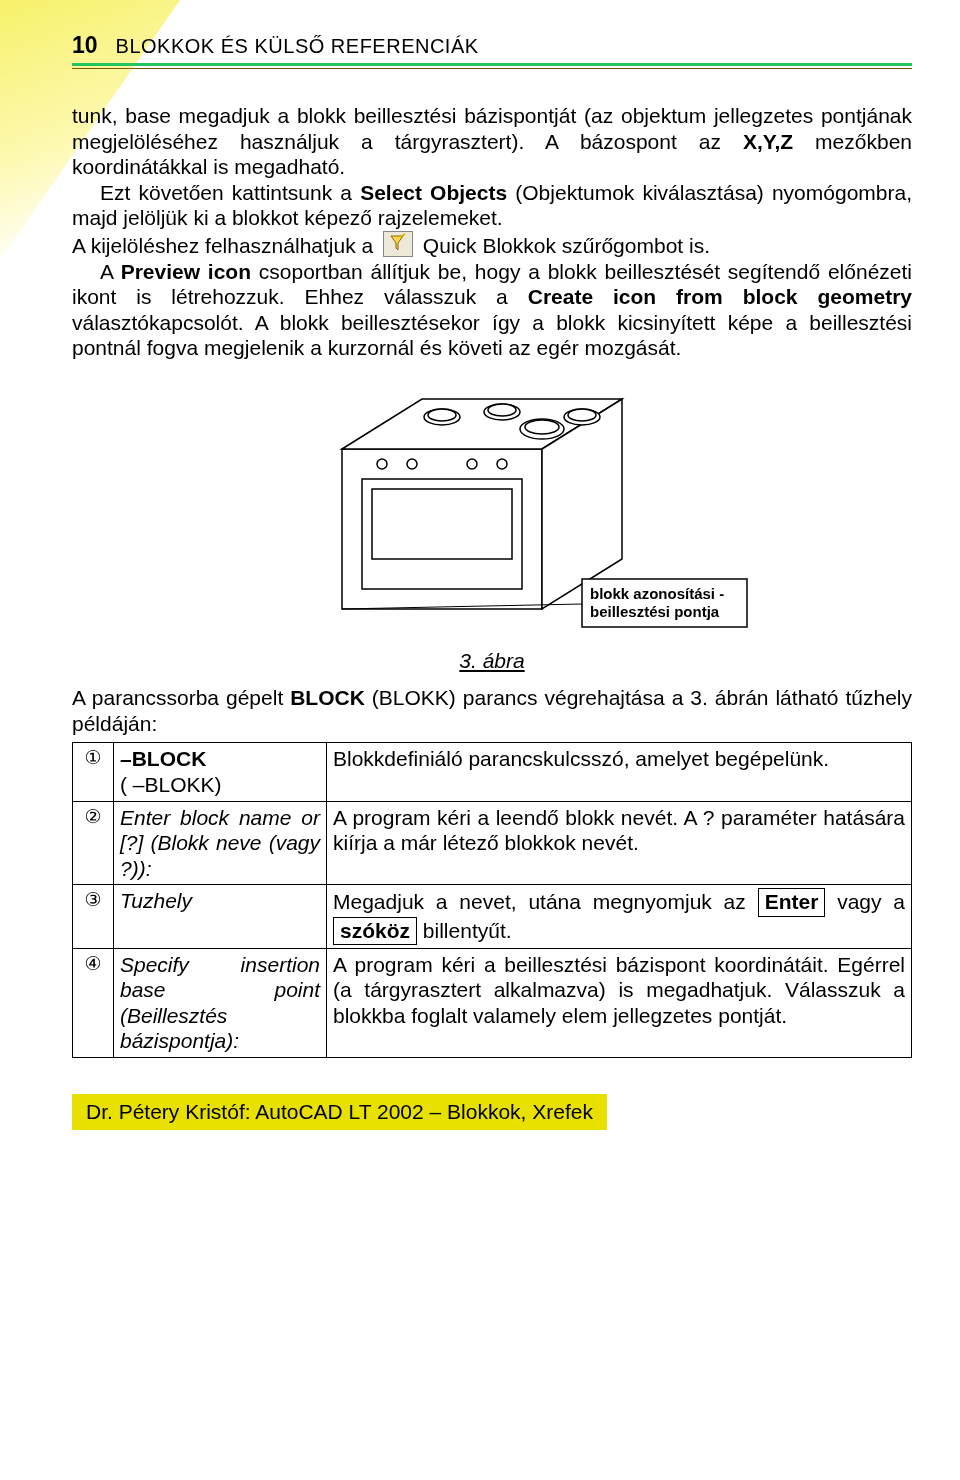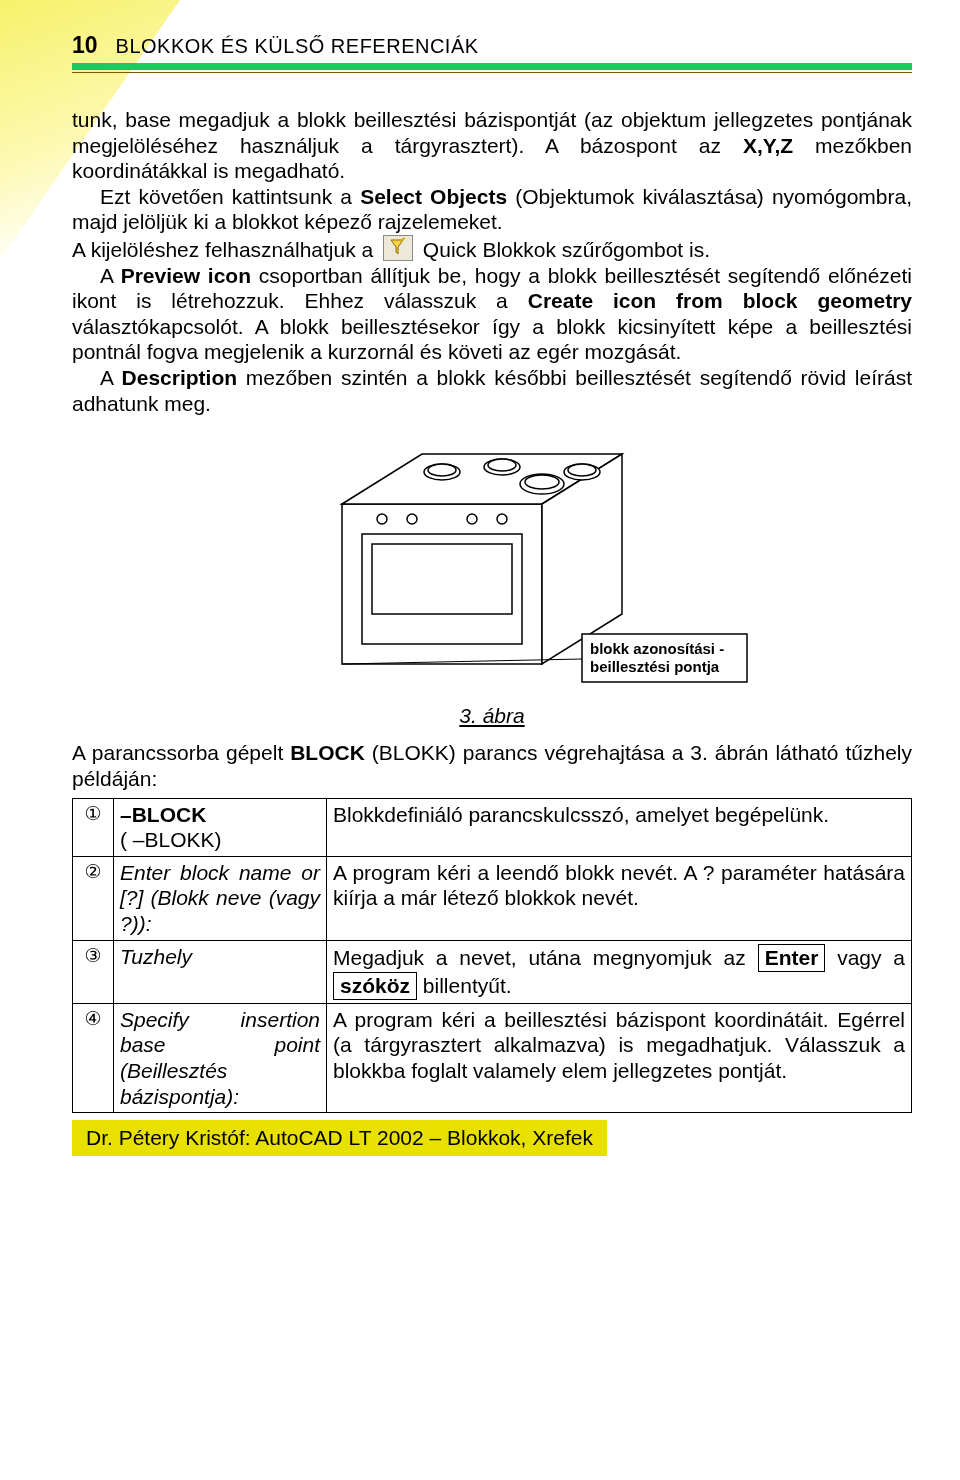--- a/index.html
+++ b/index.html
@@ -24,21 +24,21 @@
     height: 260px;
     background: linear-gradient(160deg, #f7f16a 0%, #fdf9b0 50%, #ffffff 85%);
     clip-path: polygon(0 0, 100% 0, 0 100%);
     z-index: 0;
   }
   .content { position: relative; z-index: 1; }
   .header-line {
     display: flex;
     align-items: baseline;
     gap: 18px;
-    border-bottom: 7px solid #22c55e;
+    border-bottom: 3px solid #22c55e;
     padding-bottom: 4px;
     margin-bottom: 2px;
   }
   .header-underline2 {
     border-bottom: 1px solid #7a5a00;
     height: 0;
     margin-bottom: 34px;
   }
   .pg { font-weight: bold; font-size: 23px; }
   .sect { font-size: 20px; letter-spacing: 0.5px; }
@@ -90,21 +90,21 @@
   .nob { font-style: normal; font-weight: bold; margin-top: 42px; }
   .kbd {
     display: inline-block;
     border: 1px solid #000;
     padding: 1px 6px;
     font-weight: bold;
     font-style: normal;
     line-height: 1.15;
   }
   .footer {
-    margin-top: 7px;
+    margin-top: 36px;
     background: #e8e100;
     color: #000;
     font-size: 21px;
     padding: 6px 14px;
     display: inline-block;
   }
 </style>
 </head>
 <body>
 
@@ -131,23 +131,20 @@
             <rect x="2" y="2" width="20" height="16" fill="none" stroke="none"></rect>
             <polygon points="6,3 18,3 13,10 13,17 11,15 11,10" fill="#ffd24a" stroke="#8a6a00" stroke-width="1"></polygon>
             <line x1="15" y1="4" x2="20" y2="1" stroke="#d6b400" stroke-width="2"></line>
           </svg></span><span> Quick Blokkok szűrőgombot is.</span>
     </p>
 
     <p class="indent">
       <span>A </span><span class="b">Preview icon</span><span> csoportban állítjuk be, hogy a blokk beillesztését segítendő előnézeti ikont is létrehozzuk. Ehhez válasszuk a </span><span class="b">Create icon from block geometry</span><span> választókapcsolót. A blokk beillesztésekor így a blokk kicsinyített képe a beillesztési pontnál fogva megjelenik a kurzornál és követi az egér mozgását.</span>
     </p>
 
-    <p class="indent">
-      <span>A </span><span class="b">Description</span><span> mezőben szintén a blokk későbbi beillesztését segítendő rövid leírást adhatunk meg.</span>
-    </p>
 
     <div class="figure">
       <svg width="520" height="260" viewBox="0 0 520 260">
 
         <g stroke="#000" stroke-width="1.5" fill="#fff">
 
           <polygon points="110,70 110,230 310,230 310,70"></polygon>
 
           <polygon points="110,70 190,20 390,20 310,70"></polygon>
 

